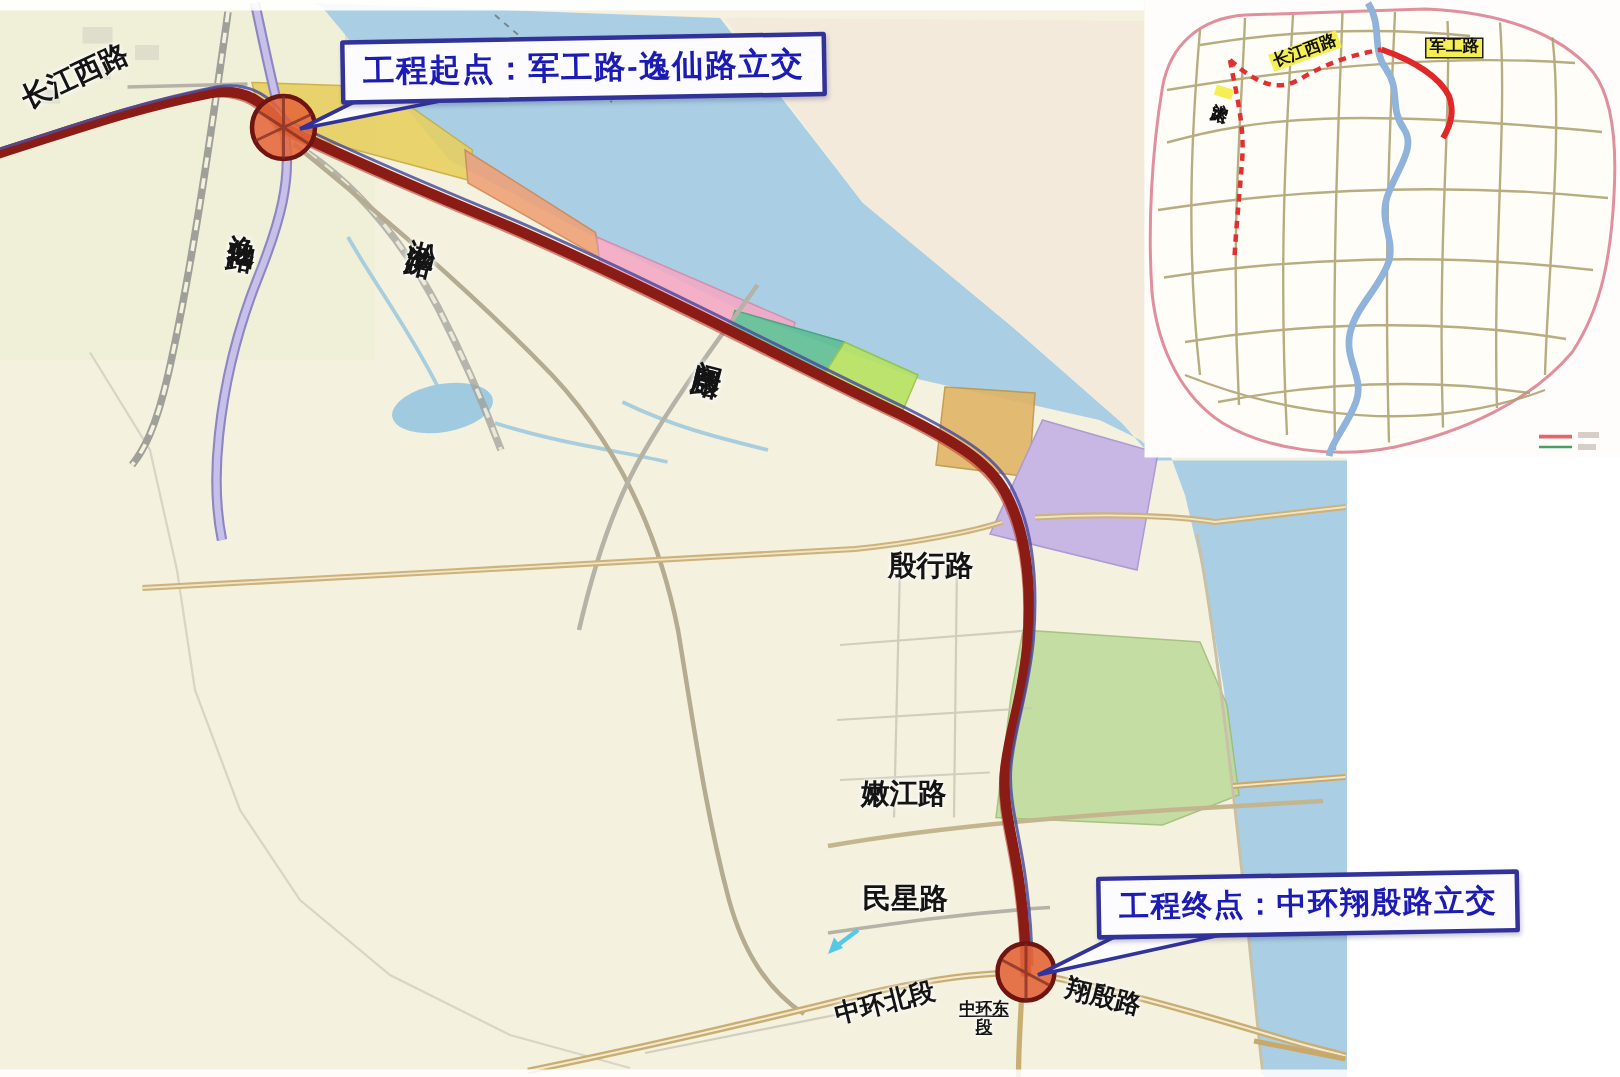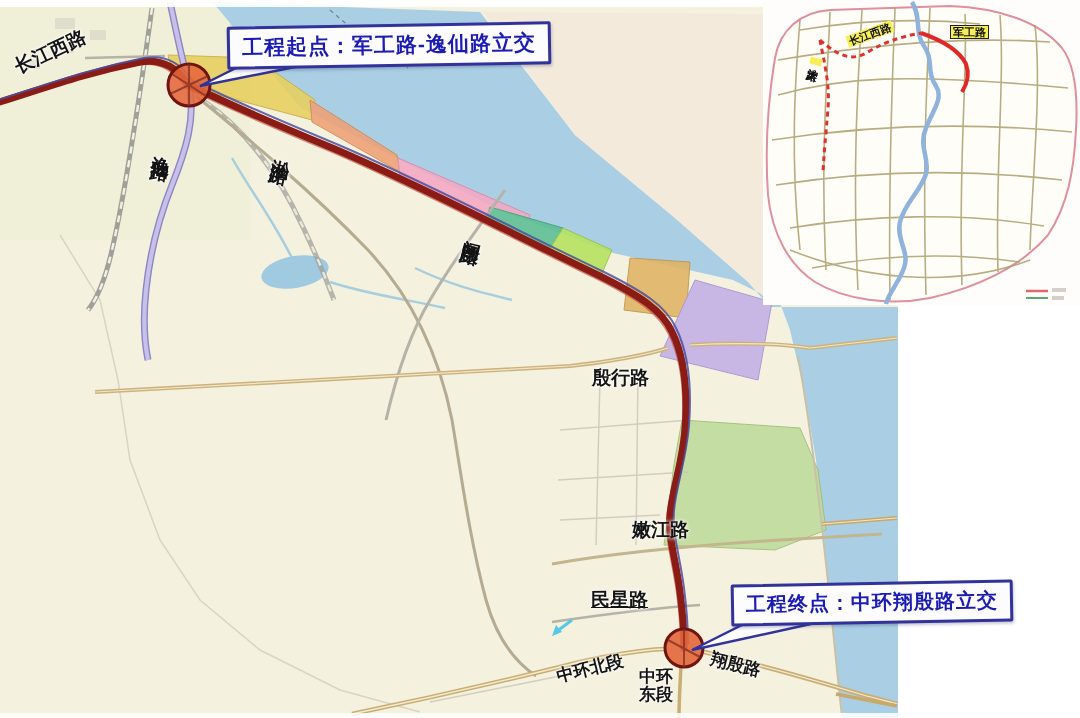--- a/index.html
+++ b/index.html
@@ -176,26 +176,26 @@
       <rect x="1052" y="296" width="12" height="4" fill="#c9bdb5" opacity="0.75"></rect>
     </g>
   </g>
 </svg>
 
 <div class="map-label" style="left:16px;top:58px;transform:rotate(-25deg);transform-origin:left center;">长江西路</div>
 <div class="map-label v" style="left:154px;top:142px;transform:rotate(10deg);">逸仙路</div>
 <div class="map-label v" style="left:275px;top:146px;transform:rotate(14deg);">淞沪路</div>
 <div class="map-label v" style="left:466px;top:226px;transform:rotate(14deg);">闸殷路</div>
 <div class="map-label" style="left:592px;top:368px;">殷行路</div>
-<div class="map-label" style="left:632px;top:520px;">嫩江路</div>
-<div class="map-label" style="left:591px;top:590px;text-decoration:underline;">民星路</div>
+<div class="map-label" style="left:574px;top:520px;">嫩江路</div>
+<div class="map-label" style="left:575px;top:590px;">民星路</div>
 <div class="map-label" style="left:556px;top:660px;font-size:17px;transform:rotate(-14deg);">中环北段</div>
-<div class="map-label wrap2" style="left:636px;top:668px;font-size:17px;">中环东段</div>
+<div class="map-label wrap2" style="left:636px;top:668px;font-size:11px;text-decoration:underline;">中环东段</div>
 <div class="map-label" style="left:710px;top:656px;font-size:17px;transform:rotate(14deg);">翔殷路</div>
 
 <div class="callout" style="left:227px;top:24px;">工程起点：军工路-逸仙路立交</div>
 <div class="callout" style="left:731px;top:582px;font-size:20px;">工程终点：中环翔殷路立交</div>
 
 <div class="inset-label" style="left:846px;top:28px;transform:rotate(-20deg);">长江西路</div>
-<div class="inset-label boxed" style="left:950px;top:25px;">军工路</div>
+<div class="inset-label boxed" style="left:950px;top:25px;font-family:Liberation Mono, monospace;">军工路</div>
 <div class="inset-label vert" style="left:810px;top:58px;transform:rotate(16deg);">沪太路</div>
 
 </div>
 
 </body></html>

